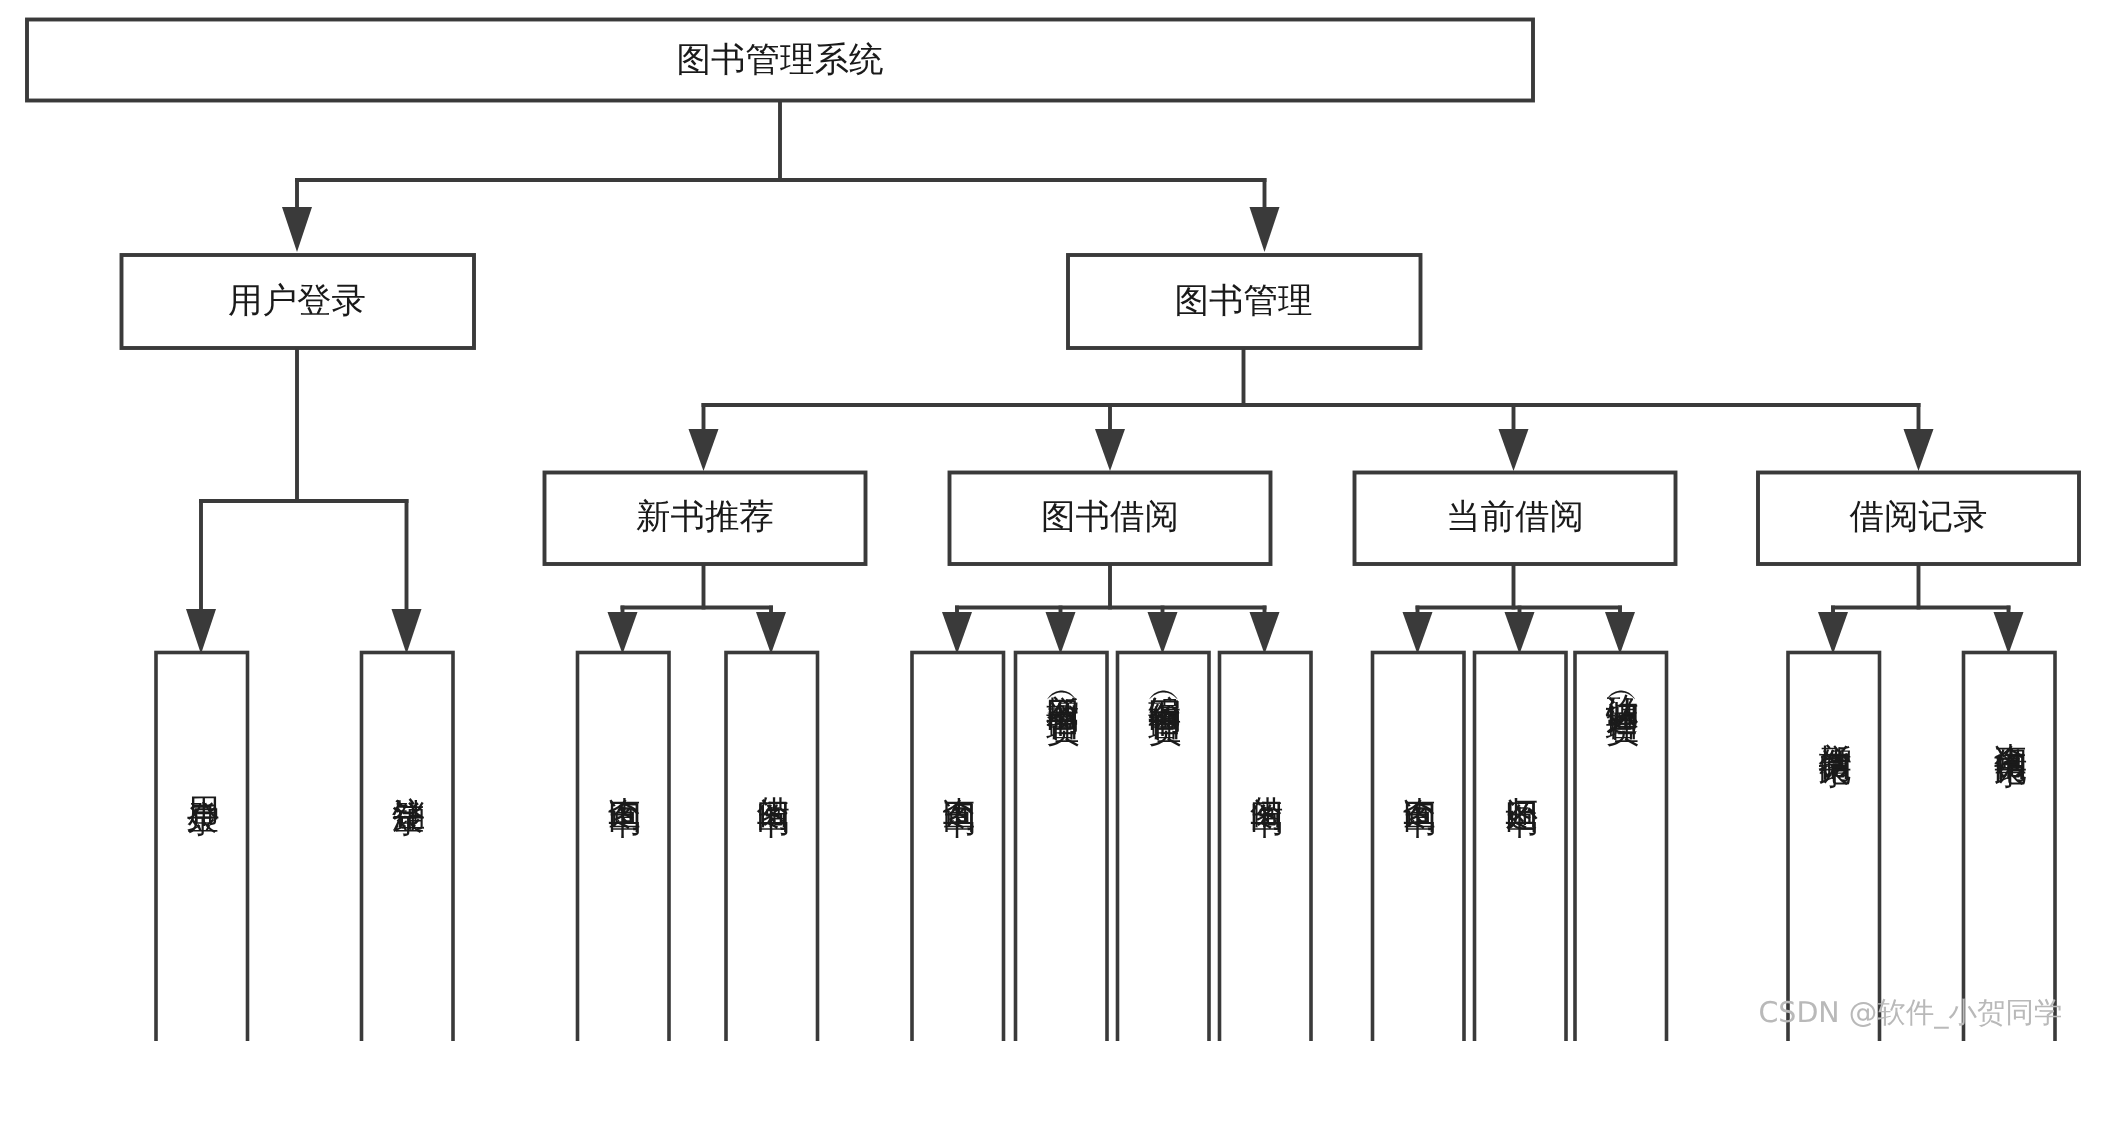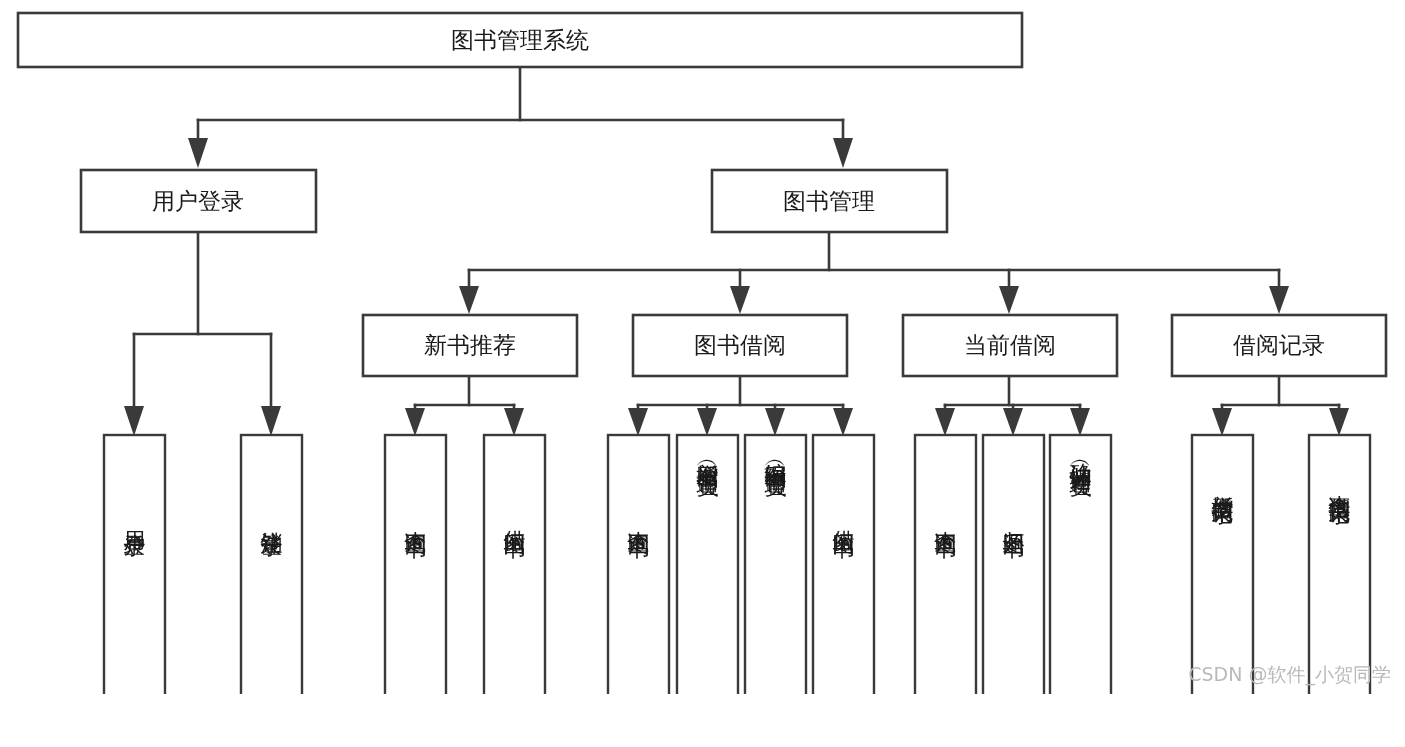--- a/index.html
+++ b/index.html
@@ -63,21 +63,21 @@
     text-orientation: upright;
     font-family: "DejaVu Sans", "Liberation Sans", sans-serif;
     font-size: 22px;
     line-height: 1.18;
     color: #1a1a1a;
     letter-spacing: 2px;
     white-space: nowrap;
   }
   .watermark {
     position: absolute;
-    right: 14px;
+    right: 30px;
     bottom: 6px;
     font-family: "DejaVu Sans", "Liberation Sans", sans-serif;
     font-size: 19px;
     color: #b9b9b9;
     white-space: nowrap;
     pointer-events: none;
   }
 </style>
 </head>
 <body>

